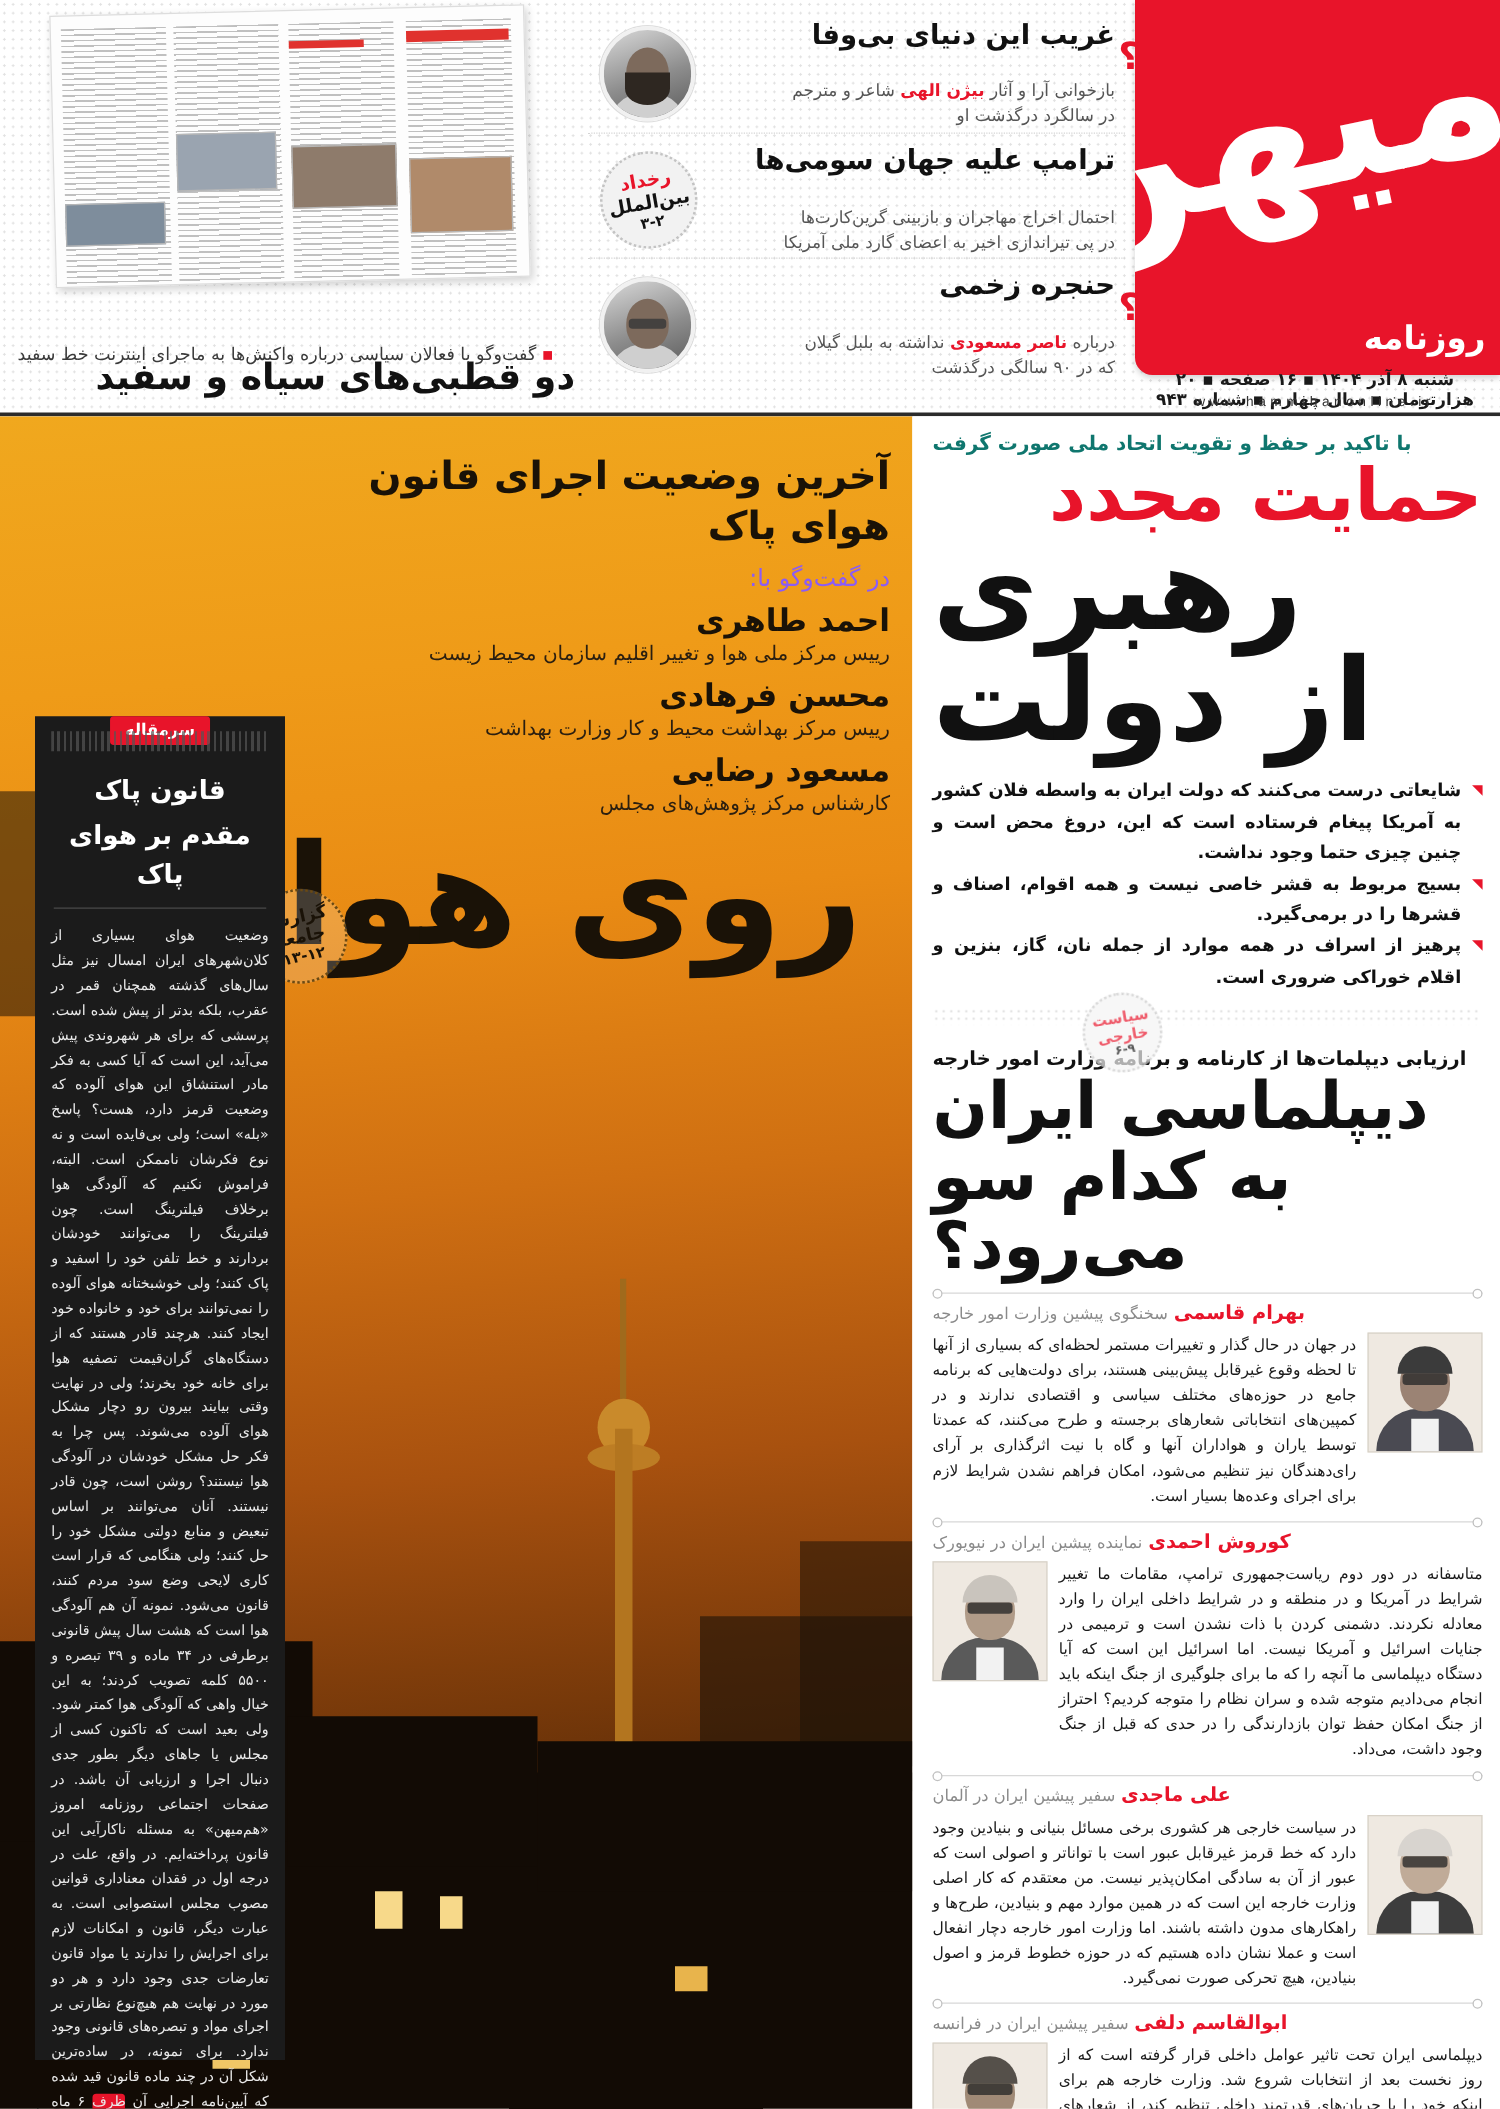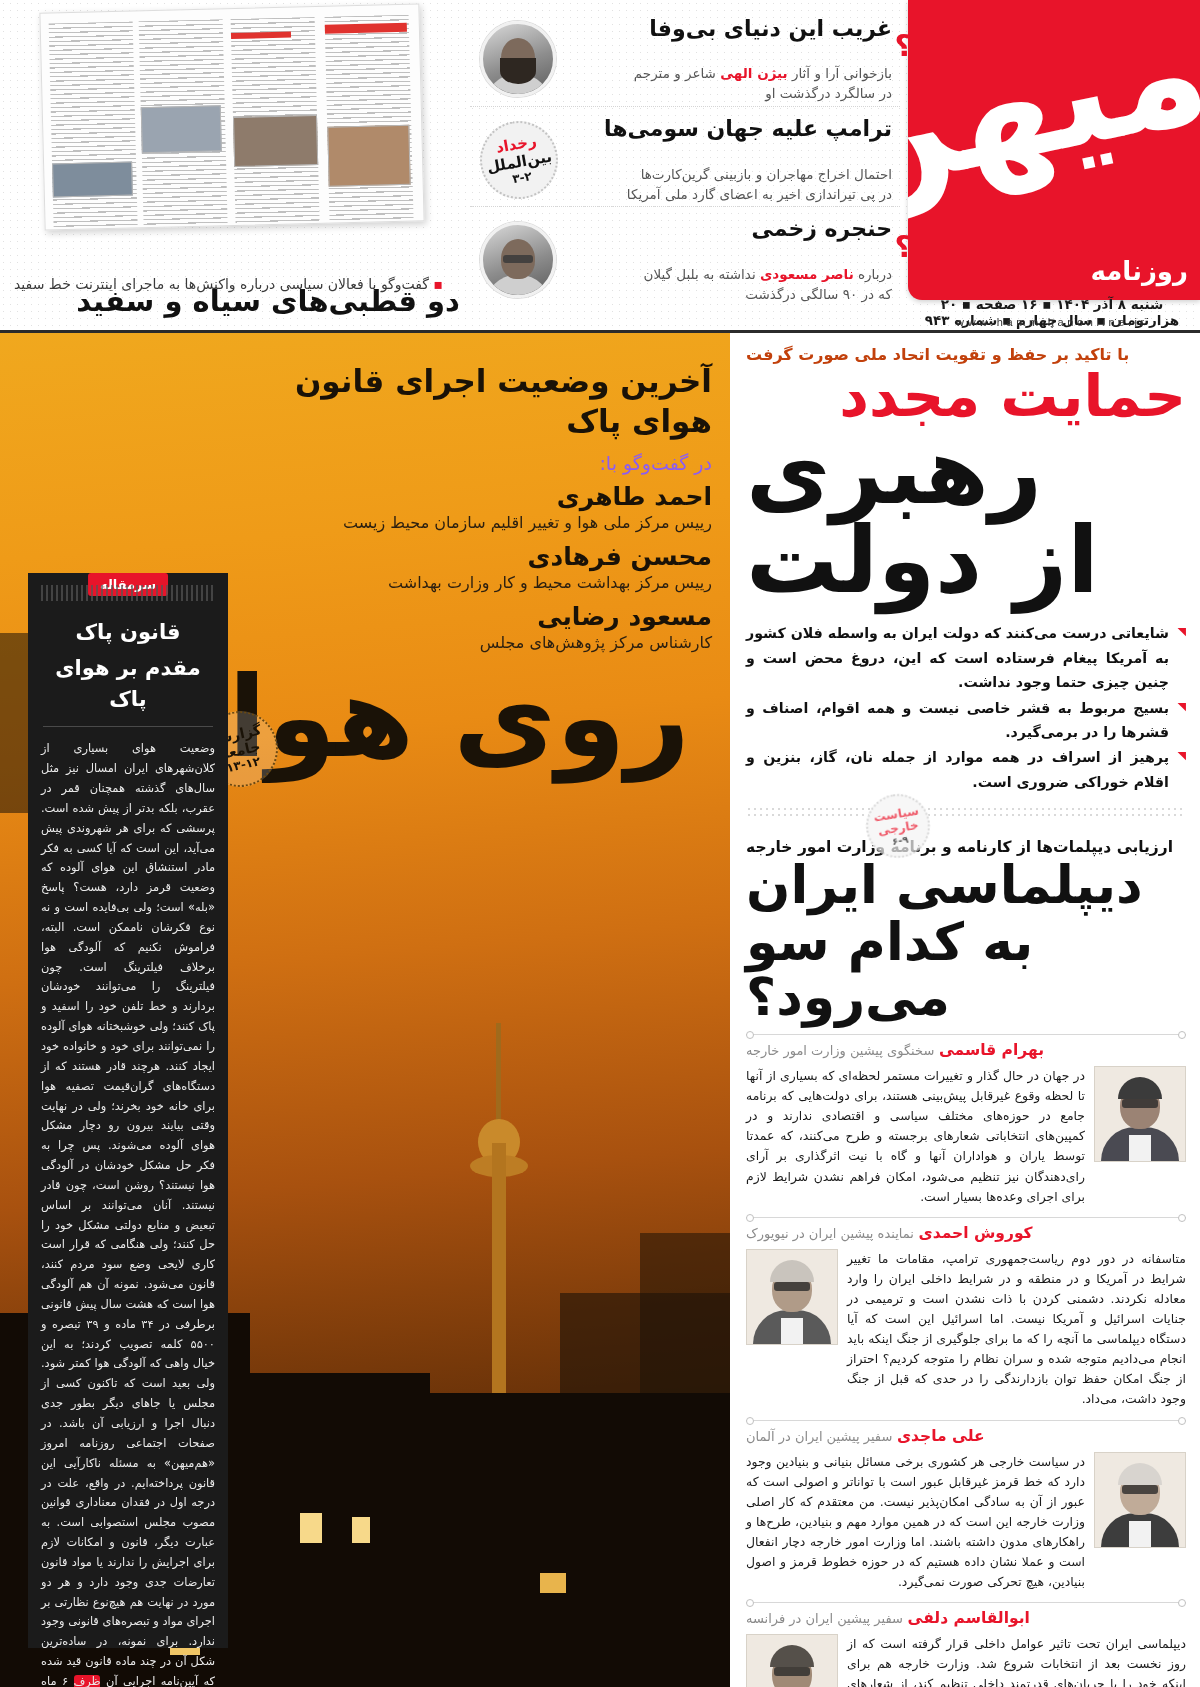--- a/index.html
+++ b/index.html
@@ -98,21 +98,21 @@
     position: absolute; left: 0; right: 10px; top: 276px; text-align: left;
     font-size: 14px; color: #3a3a3a; direction: rtl; padding-left: 14px;
   }
   .preview-sub .dot { color: #e8142a; }
 
   
   .rule-top { position: absolute; top: 330px; left: 0; width: 1200px; height: 3px; background: #2b2b2b; }
 
   
   .right-col { position: absolute; right: 0; top: 333px; width: 470px; height: 1354px; background: #fff; padding: 12px 14px 0 16px; }
-  .kicker { font-size: 16px; color: #c2410c; text-align: left; direction: rtl; font-weight: bold; }
+  .kicker { font-size: 16px; color: #0f766e; text-align: left; direction: rtl; font-weight: bold; }
   .hl-red { font-size: 58px; color: #e8142a; font-weight: bold; text-align: right; line-height: 1.05; letter-spacing: -2px; margin-top: 2px; direction: rtl; }
   .hl-black { font-size: 92px; color: #111; font-weight: bold; text-align: left; line-height: .97; letter-spacing: -3px; direction: rtl; }
   .bullets { margin-top: 16px; direction: rtl; text-align: justify; }
   .bullet { font-size: 14.2px; line-height: 1.72; color: #111; font-weight: bold; position: relative; padding-right: 17px; margin-bottom: 1px; }
   .bullet::before { content: "◥"; position: absolute; right: 0; top: 2px; color: #e8142a; font-size: 11px; }
 
   .sep-dots { height: 14px; margin: 12px 0 2px; background-image: radial-gradient(#c9c9c9 .8px, transparent .9px); background-size: 6px 6px; opacity:.7; position: relative; }
   .policy-badge {
     position: absolute; left: 120px; top: -12px; width: 64px; height: 64px; border-radius: 50%;
     background: #f4f4f4; border: 2px dotted #c8c8c8; display:flex; flex-direction:column;

